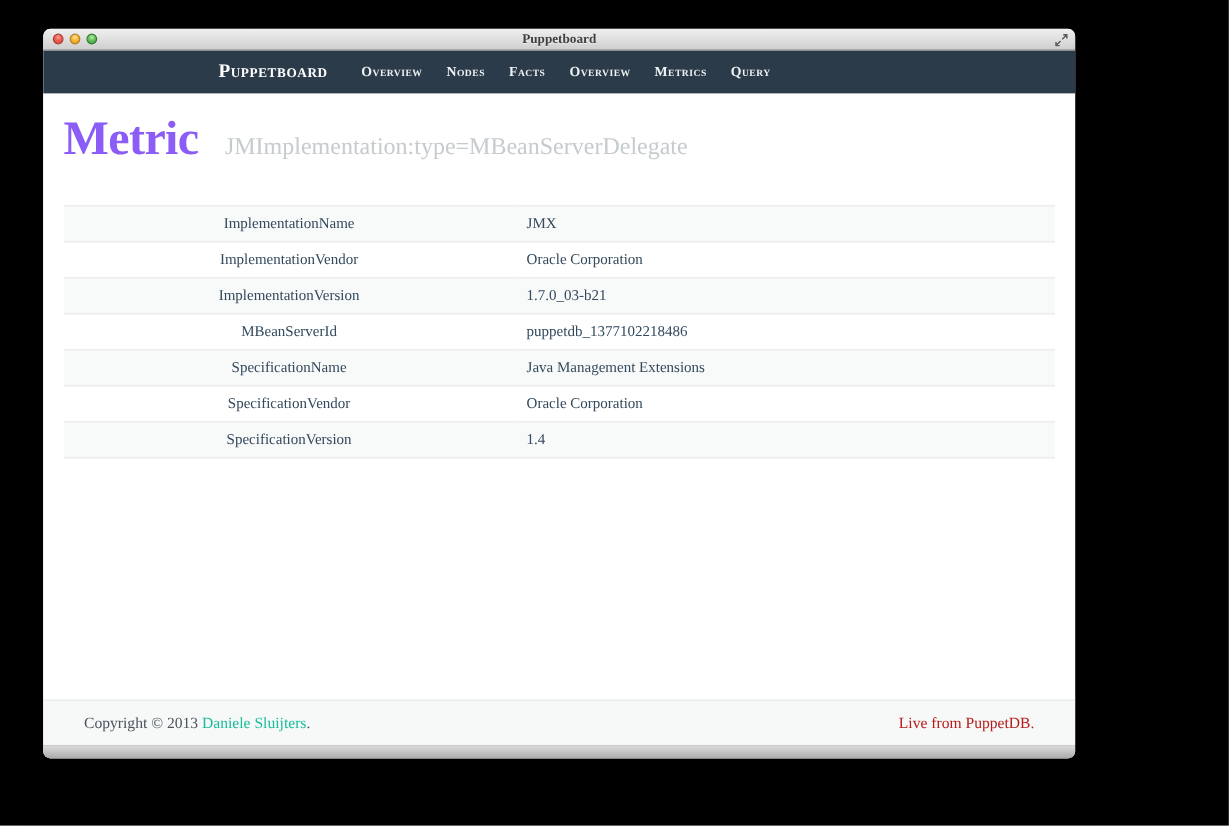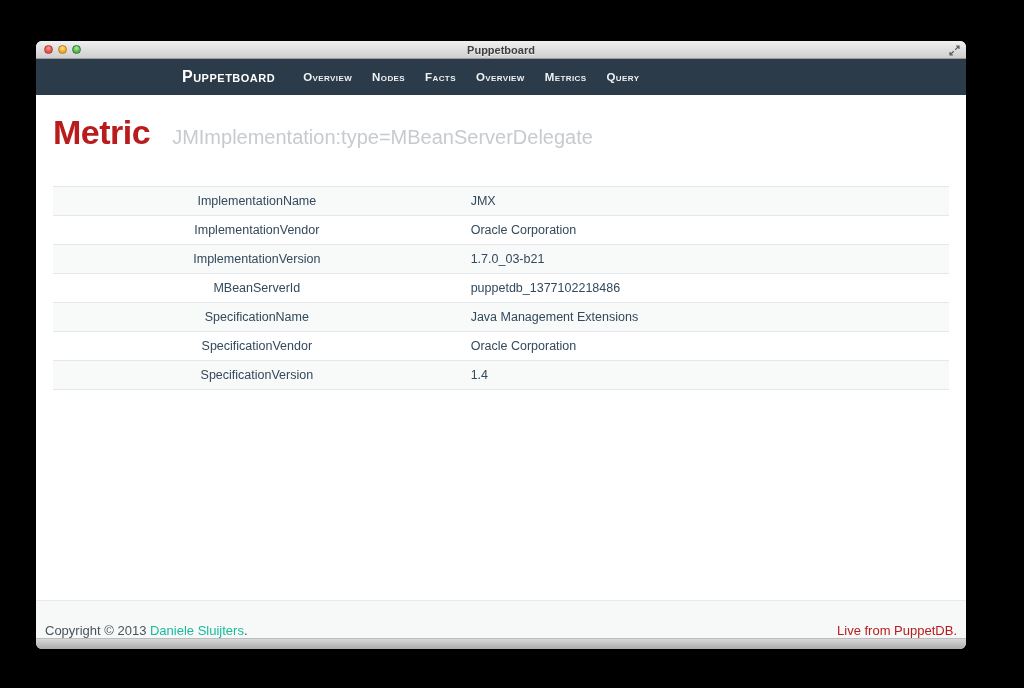--- a/index.html
+++ b/index.html
@@ -4,26 +4,26 @@
 <style>
   * { margin:0; padding:0; box-sizing:border-box; }
   html,body { width:1024px; height:688px; }
   body {
     background:#000;
     font-family:"Liberation Sans", sans-serif;
     position:relative;
     overflow:hidden;
   }
   .window {
-    position:absolute; left:36px; top:41px;
-    width:930px; height:608px;
+    position:absolute; left:36px; top:24px;
+    width:860px; height:608px;
     border-radius:6px; overflow:hidden;
     background:#fff;
     box-shadow:0 16px 40px rgba(0,0,0,0.85), 0 2px 8px rgba(0,0,0,0.6);
-    display:flex; flex-direction:column;
+    display:flex; flex-direction:column;font-family:Liberation Serif, serif;
   }
   
   .titlebar {
     height:18px; flex:0 0 18px;
     background:linear-gradient(#f0f0f0, #cfcfcf);
     border-bottom:1px solid #9b9b9b;
     position:relative;
     display:flex; align-items:center; justify-content:center;
   }
   .titlebar-title {
@@ -78,21 +78,21 @@
     background:#ffffff;
     padding:0 17px;
     overflow:hidden;
   }
   .page-heading {
     margin-top:15px;
     line-height:44px;
     white-space:nowrap;
   }
   .page-title {
-    font-size:34px; font-weight:bold; color:#b91c1c;
+    font-size:40px; font-weight:bold; color:#8b5cf6;
     letter-spacing:-0.5px;
   }
   .page-subtitle {
     font-size:20px; font-weight:normal; color:#c6cbce;
     margin-left:22px;
   }
   table.metric-table {
     margin-top:25px;
     width:100%;
     border-collapse:collapse;
@@ -102,22 +102,22 @@
   .metric-table tr { border-top:1px solid #e5e8ea; }
   .metric-table tr:last-child { border-bottom:1px solid #e5e8ea; }
   .metric-table tr:nth-child(odd) { background:#f8f9f9; }
   .metric-table td { padding:7px 10px; height:26px; }
   .metric-table td.key-cell { width:45.5%;text-align:center; }
   
   .footer {
     flex:0 0 38px;
     background:#f7f8f8;
     border-top:1px solid #e7eaeb;
-    display:flex; align-items:flex-end; justify-content:space-between;
-    padding:0 9px;
+    display:flex; align-items:center; justify-content:space-between;
+    padding:0 34px;
     font-size:13px; color:#4a545c;
   }
   .footer a {
     color:#18bc9c; text-decoration:none; cursor:pointer;
   }
   .footer-right { color:#b91c1c; }
   
   .bottombar {
     flex:0 0 11px;
     background:linear-gradient(#d9d9d9, #ababab);

